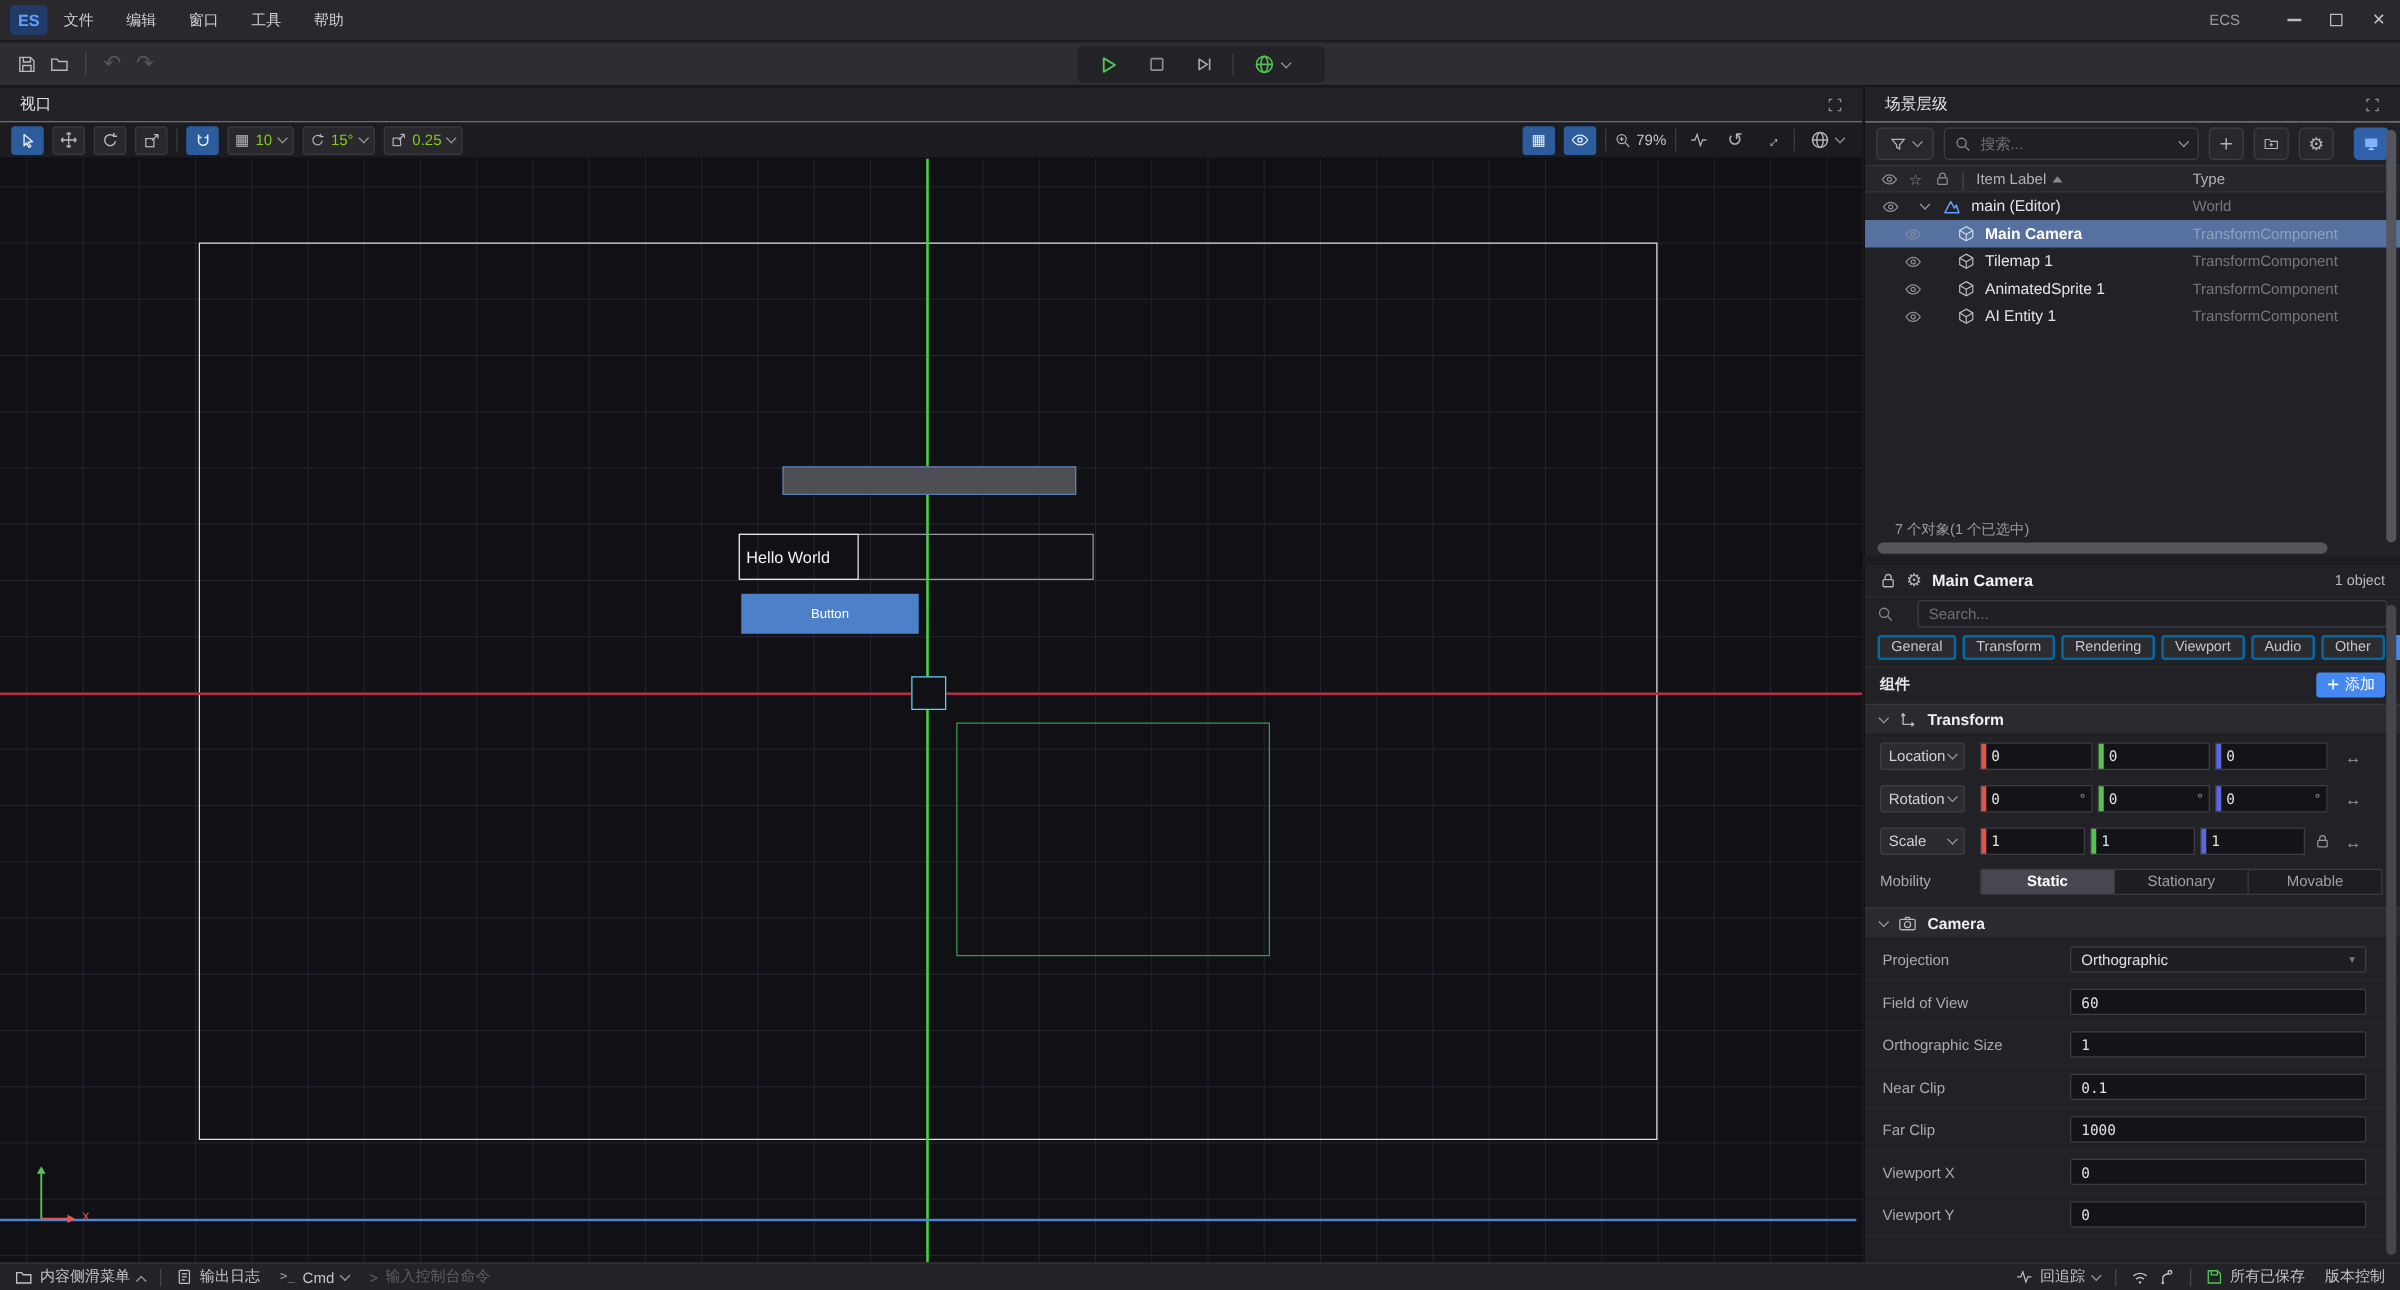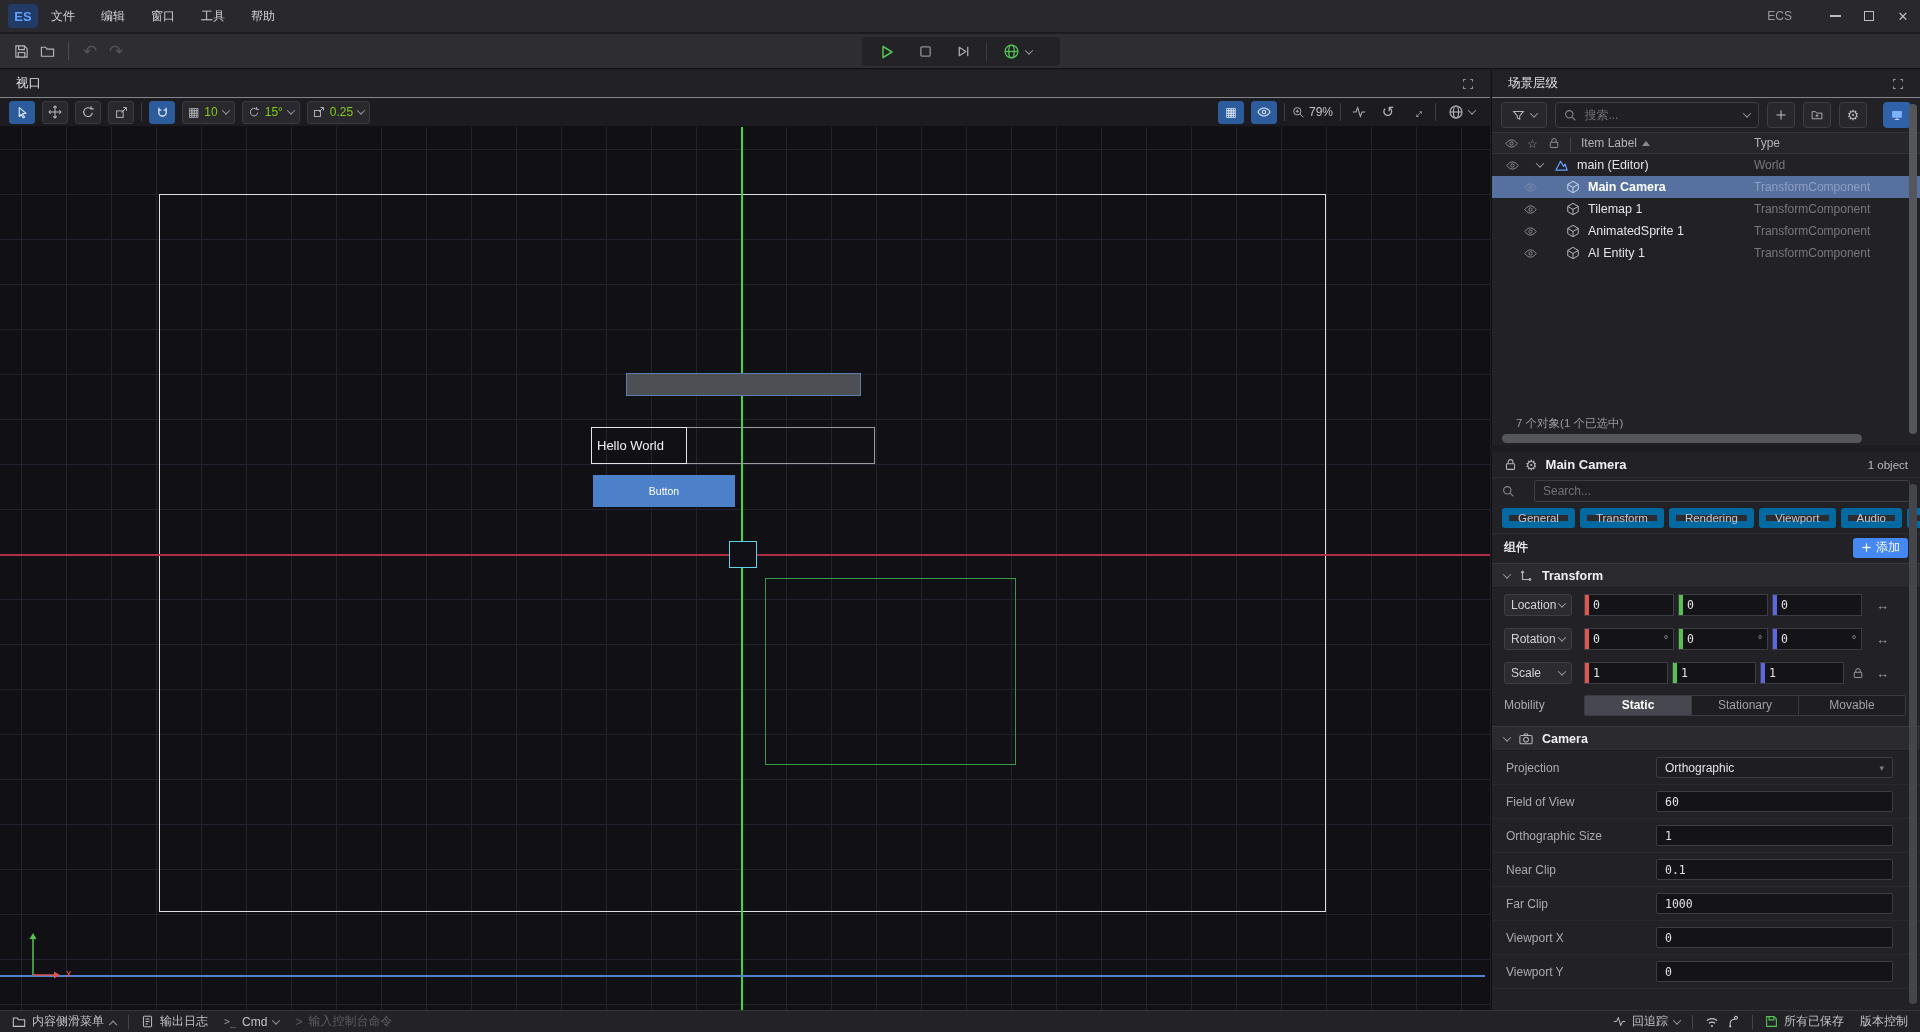--- a/index.html
+++ b/index.html
@@ -77,21 +77,21 @@
   .hscroll{position:absolute;left:10px;bottom:2px;width:360px;height:9px;background:#55555c;border-radius:5px}
   .vscroll{position:absolute;right:3px;width:8px;border-radius:4px;background:#55555c}
   
   .insp{top:452px;bottom:22px}
   .obj-row{height:26px;display:flex;align-items:center;padding:0 12px;gap:8px;border-bottom:1px solid #2c2c31}
   .obj-name{font-weight:bold;font-size:13px;color:#f0f0f4}
   .obj-count{margin-left:auto;color:#b9b9c0;font-size:11.5px}
   .insp-search{height:26px;display:flex;align-items:center;padding:0 10px;gap:19px}
   .insp-input{flex:1;height:22px;background:#1f1f24;border:1px solid #3e3e46;border-radius:3px;display:flex;align-items:center;padding:0 8px;color:#707078}
   .tabs{display:flex;align-items:center;padding:4px 10px 5px;gap:5px}
-  .tab{height:20px;padding:0 9px;border:7px solid #0369a1;border-radius:3px;background:#2b2b30;color:#c6c6ce;font-size:11.5px;display:flex;align-items:center}
+  .tab{height:20px;padding:0 9px;border:2px solid #0369a1;border-radius:3px;background:#2b2b30;color:#c6c6ce;font-size:11.5px;display:flex;align-items:center}
   .tab.active{background:#4688f1;border-color:#4688f1;color:#fff;font-weight:bold}
   .comp-row{height:28px;display:flex;align-items:center;padding:0 12px;border-top:1px solid #2c2c31}
   .comp-lbl{font-weight:bold;color:#e6e6ea}
   .add-btn{margin-left:auto;height:20px;background:#4688f1;border-radius:3px;color:#fff;display:flex;align-items:center;padding:0 8px;gap:4px;font-size:12px}
   .section-h{height:25px;background:#2a2a2f;border-top:1px solid #38383e;border-bottom:1px solid #1d1d21;display:flex;align-items:center;padding:0 12px;gap:9px;margin-top:6px}
   .section-h .ttl{font-weight:bold;font-size:12.5px;color:#f0f0f4}
   .trow{height:34px;display:flex;align-items:center;padding:0 12px;position:relative}
   .tf-drop{width:68px;height:22px;background:#2b2b30;border:1px solid #3e3e46;border-radius:3px;display:flex;align-items:center;justify-content:space-between;padding:0 6px;color:#d2d2d8}
   .nf{position:absolute;height:22px;width:90px;background:#141418;border:1px solid #3c3c44;display:flex;align-items:center;padding-left:8px;font-family:"DejaVu Sans Mono",monospace;font-size:11.5px;color:#e2e2e6}
   .nf::before{content:"";position:absolute;left:0;top:0;bottom:0;width:3.5px}

